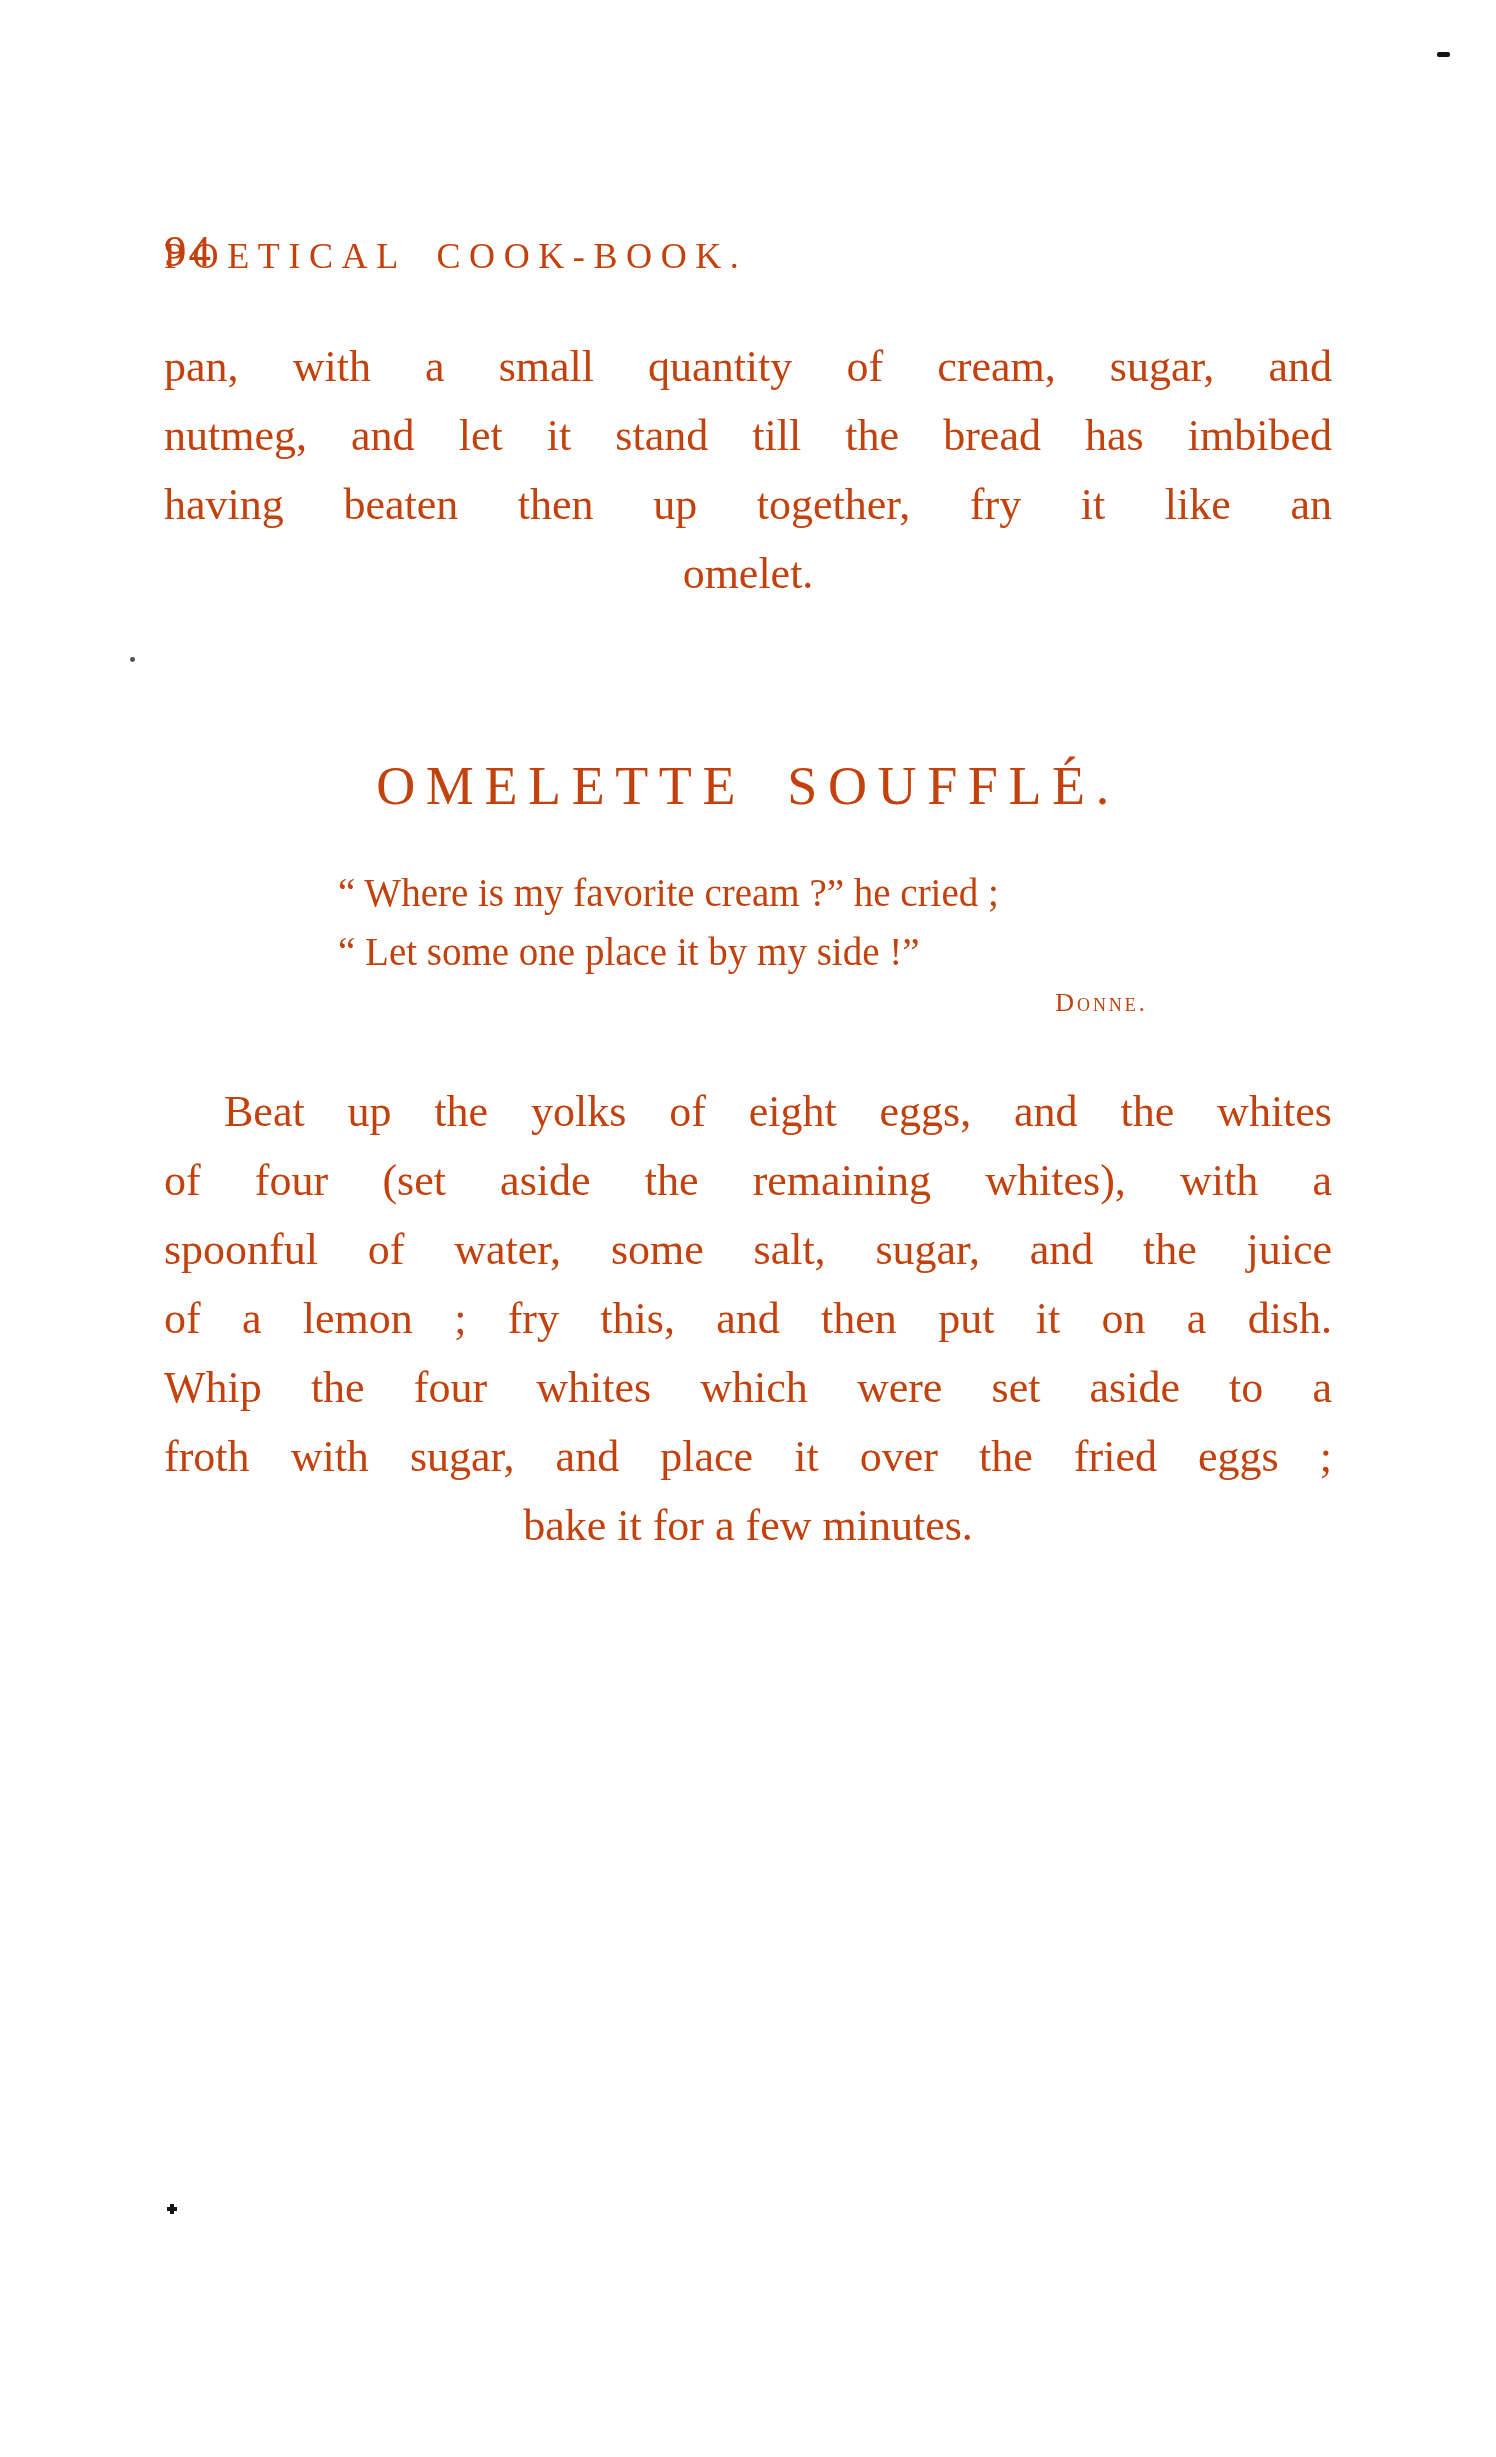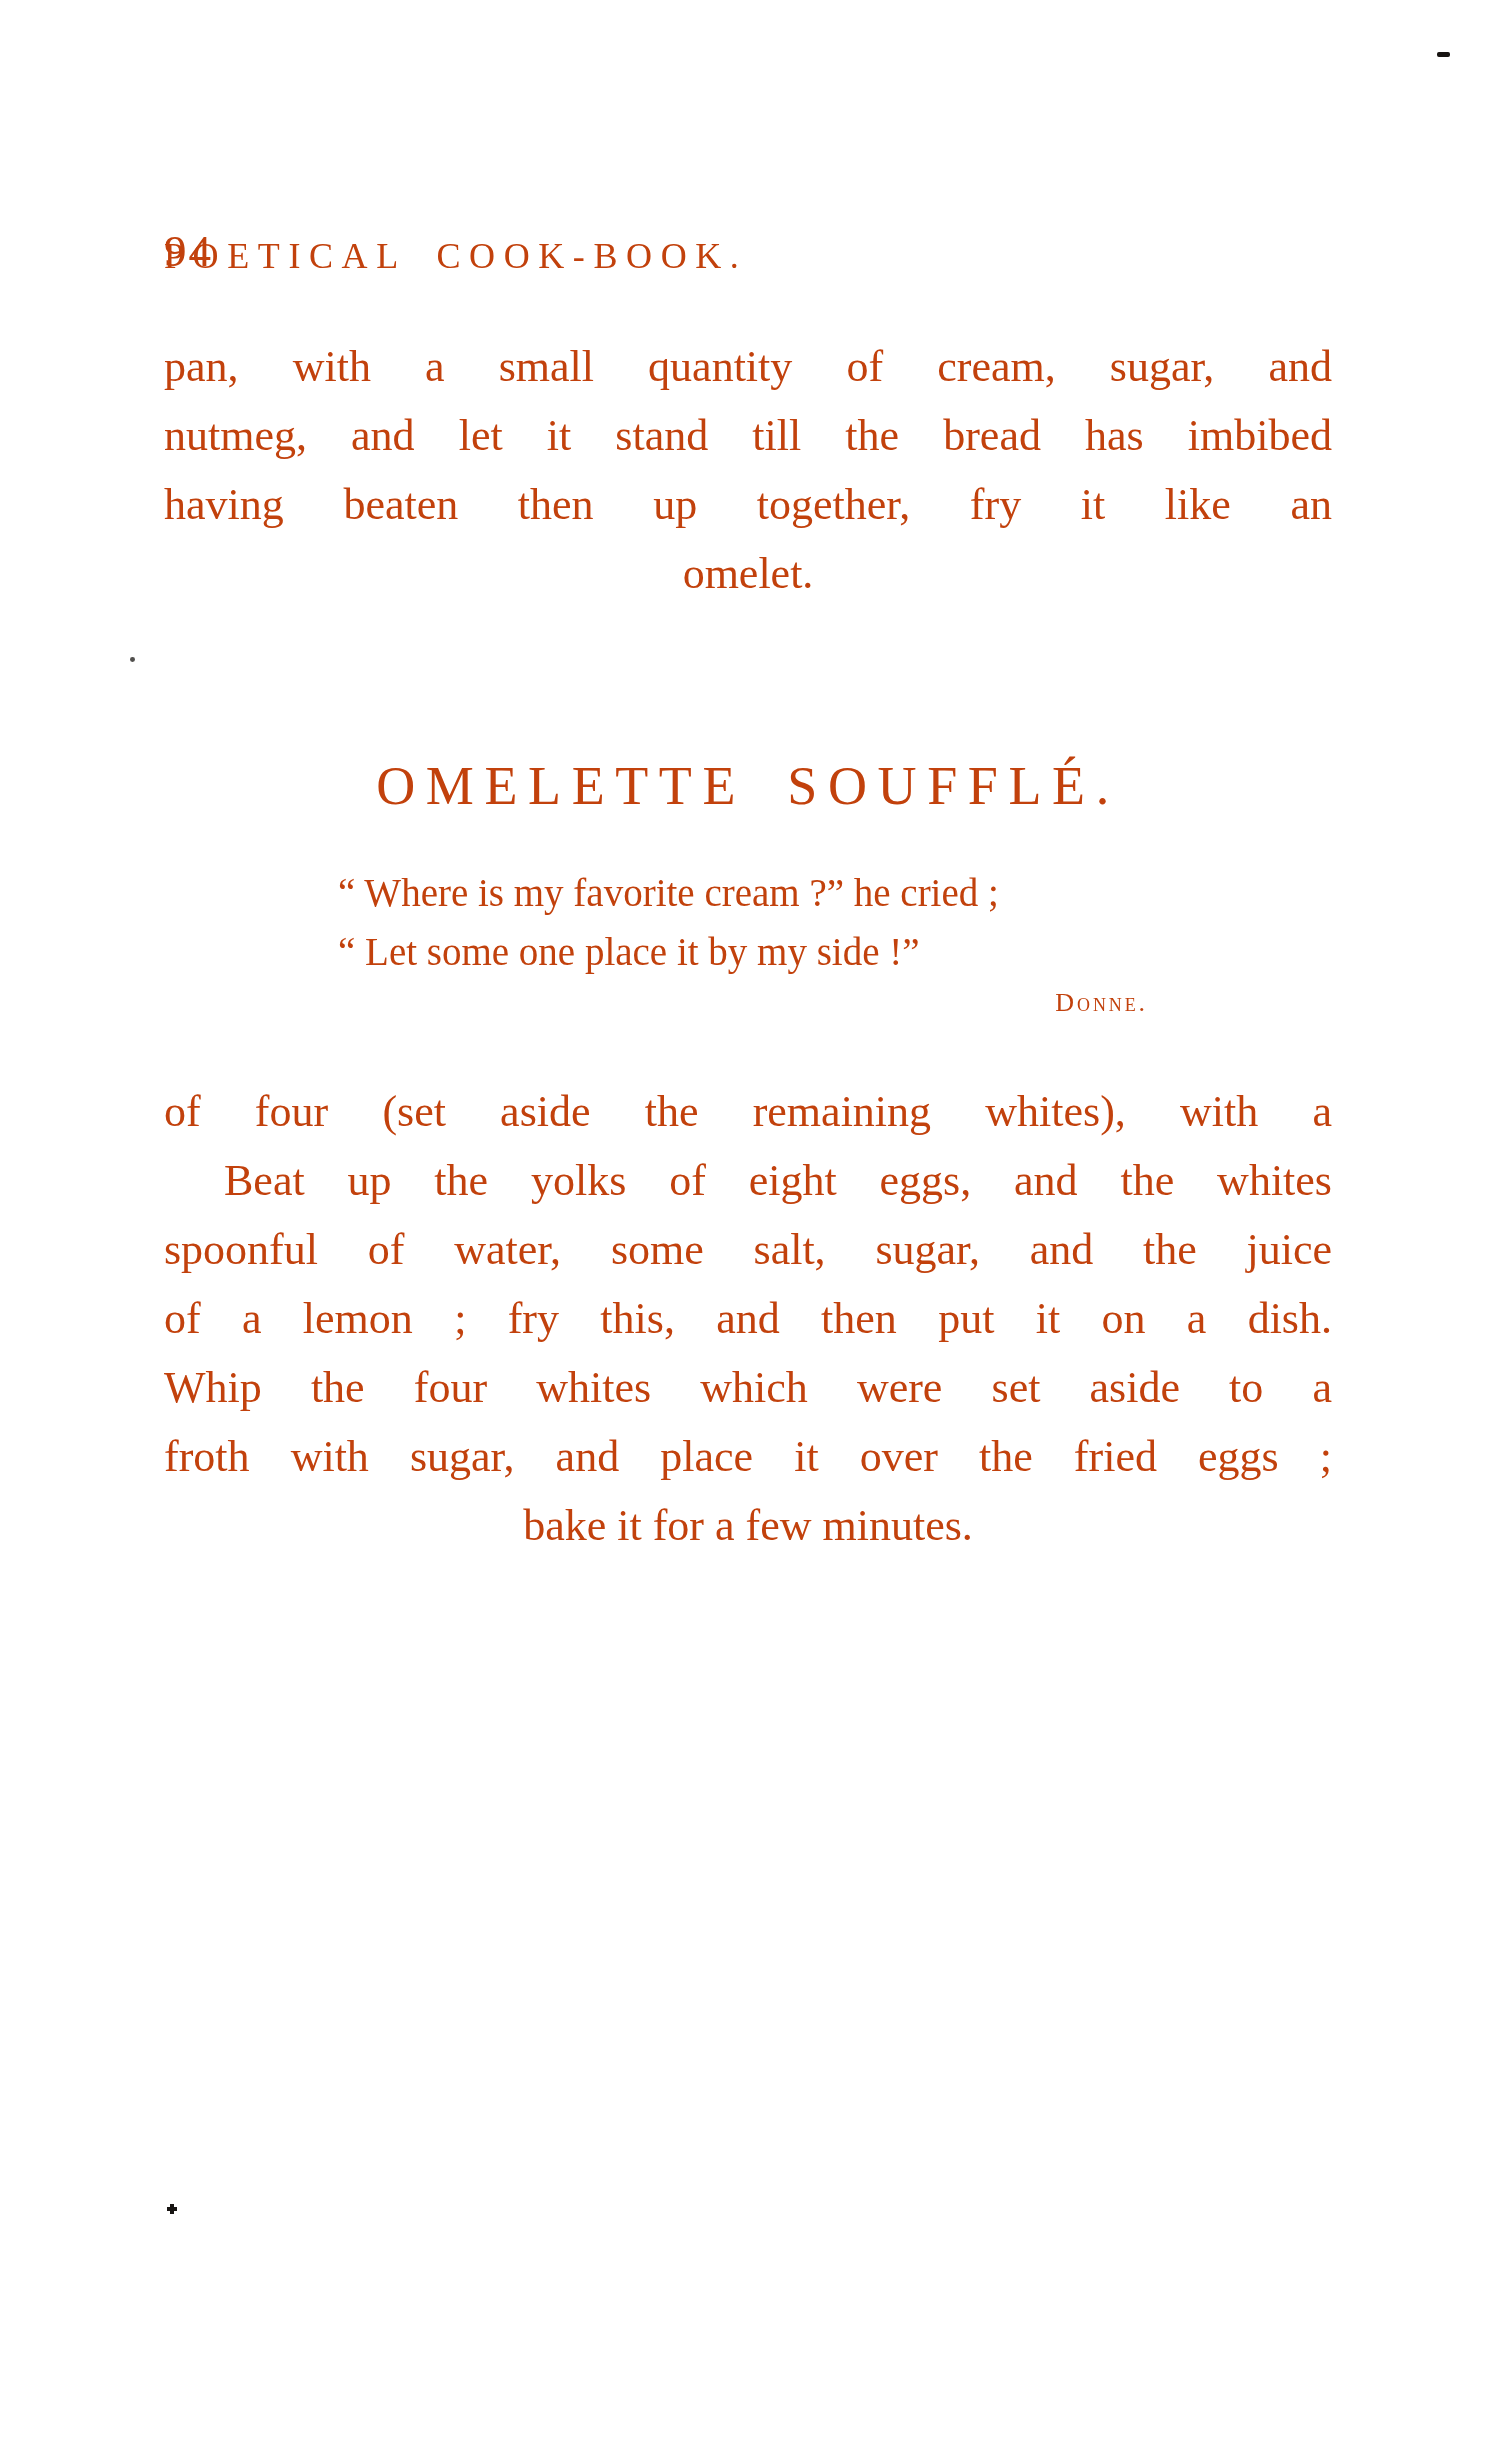--- a/index.html
+++ b/index.html
@@ -104,22 +104,22 @@
 
   <h2 class="recipe-heading">OMELETTE SOUFFLÉ.</h2>
 
   <div class="epigraph">
     <div>“ Where is my favorite cream ?” he cried ;</div>
     <div>“ Let some one place it by my side !”</div>
   </div>
   <div class="attribution">Donne.</div>
 
   <div class="para para2">
+    <div class="jline indent">Beat up the yolks of eight eggs, and the whites</div>
     <div class="jline">of four (set aside the remaining whites), with a</div>
-    <div class="jline indent">Beat up the yolks of eight eggs, and the whites</div>
     <div class="jline">spoonful of water, some salt, sugar, and the juice</div>
     <div class="jline">of a lemon ; fry this, and then put it on a dish.</div>
     <div class="jline">Whip the four whites which were set aside to a</div>
     <div class="jline">froth with sugar, and place it over the fried eggs ;</div>
     <div class="lastline">bake it for a few minutes.</div>
   </div>
 
   <div class="speck speck-dash"></div>
   <div class="speck speck-dot"></div>
   <div class="speck speck-plus-h"></div>

